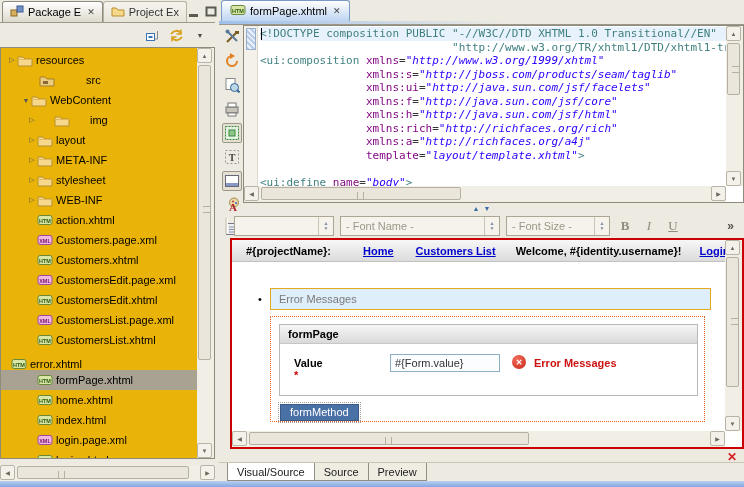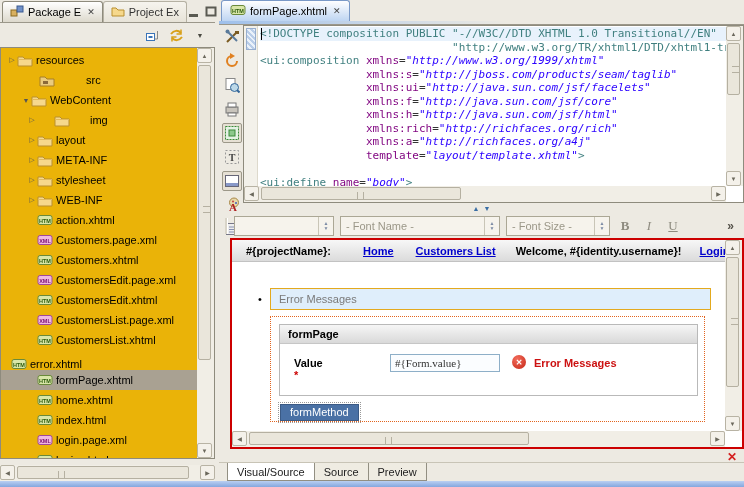--- a/index.html
+++ b/index.html
@@ -80,21 +80,21 @@
   .vis-nav { height:22px; background:linear-gradient(#F7F7F7,#DBDBDB); border-bottom:1px solid #C2C2C2; display:flex; align-items:center; font-size:11px; font-weight:bold; color:#000; padding:0 10px 0 14px; white-space:nowrap; }
   .vis-link { color:#0000CC; text-decoration:underline; }
   .err-row { position:absolute; left:26px; top:48px; right:14px; height:22px; display:flex; align-items:center; }
   .err-bullet { width:12px; color:#000; font-size:11px; }
   .err-box { flex:1; height:22px; background:#DFEEFB; border:1px solid #E3A91E; color:#7A7A7A; font-size:11px; display:flex; align-items:center; padding-left:8px; }
   .form-region { position:absolute; left:38px; right:20px; top:76px; height:106px; border:1px dotted #E2641E; }
   .form-panel { position:absolute; left:8px; right:6px; top:7px; height:72px; border:1px solid #B9B9B9; background:#FFF; }
   .form-panel-header { height:19px; background:linear-gradient(#F6F6F6,#D9D9D9); border-bottom:1px solid #C6C6C6; font-size:11px; font-weight:bold; display:flex; align-items:center; padding-left:8px; }
   .field-label { position:absolute; left:14px; top:32px; font-size:11px; font-weight:bold; }
   .req-mark { position:absolute; left:14px; top:44px; color:#CC0000; font-size:11px; font-weight:bold; }
-  .field-input { position:absolute; left:110px; top:29px; width:110px; height:18px; border:1px solid #8EAFC8; background:#FBFDFF; font-size:11px; color:#333; display:flex; align-items:center; padding-left:4px;font-family:Liberation Serif, serif; }
+  .field-input { position:absolute; left:110px; top:29px; width:110px; height:18px; border:1px solid #8EAFC8; background:#FBFDFF; font-size:11px; color:#333; display:flex; align-items:center; padding-left:4px; }
   .err-icon { position:absolute; left:232px; top:30px; width:14px; height:14px; border-radius:50%; background:radial-gradient(circle at 5px 4px,#F26B5B,#C62817); color:#FFF; font-size:8px; font-weight:bold; display:flex; align-items:center; justify-content:center; }
   .err-text { position:absolute; left:254px; top:32px; color:#CC1111; font-size:11px; font-weight:bold; }
   .form-btn { position:absolute; left:9px; top:87px; background:#4A71A5; border:1px solid #3A5A85; outline:1px dotted #9A9A9A; outline-offset:1px; color:#FFF; font-size:11px; padding:1px 9px 2px 9px; }
 
   .red-close { position:absolute; right:7px; top:451px; color:#D42020; font-weight:bold; font-size:12px; line-height:12px; }
 
   
   .bottom-tabs { position:absolute; left:0; right:0; bottom:0; height:19px; display:flex; align-items:flex-start; padding-left:9px; border-top:1px solid #C8C4B6; }
   .btab { height:18px; display:flex; align-items:center; padding:0 9px; font-size:11px; color:#222; border:1px solid #928F82; border-top:none; background:#EFECE2; margin-left:-1px; }
   .btab.active { background:#FFF; }

